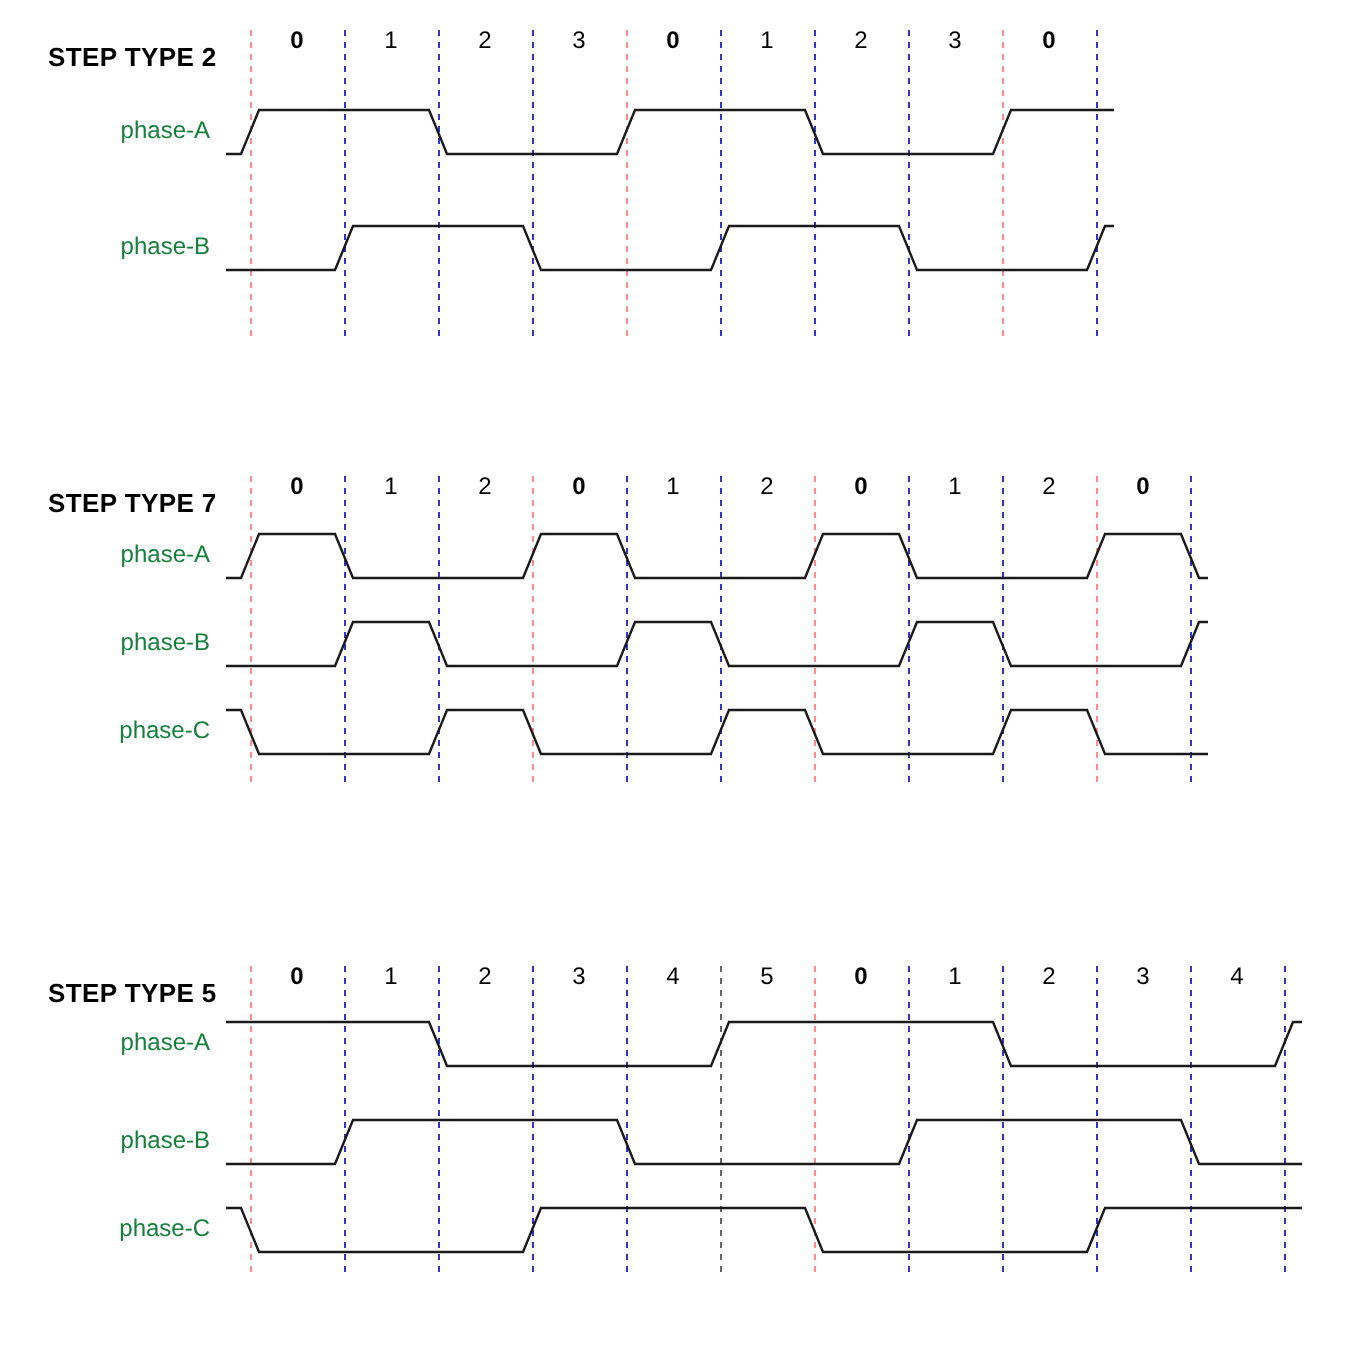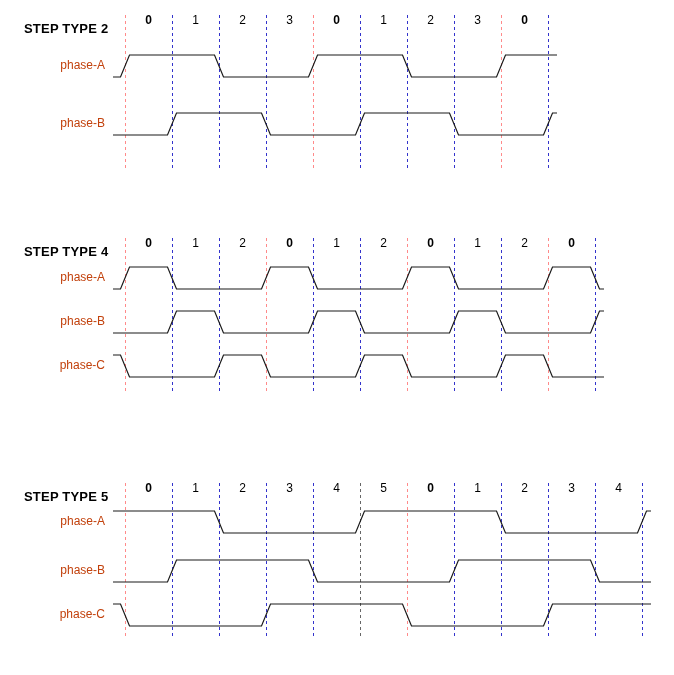--- a/index.html
+++ b/index.html
@@ -33,21 +33,21 @@
     letter-spacing: 0.2px;
     white-space: nowrap;
     color: #000000;
   }
   .phase-label {
     position: absolute;
     font-size: 12px;
     font-weight: normal;
     white-space: nowrap;
     text-align: right;
-    color: #c2410c;
+    color: #15803d;
   }
   .step-number {
     position: absolute;
     font-size: 12px;
     text-align: center;
     white-space: nowrap;
     color: #000000;
     transform: translateX(-50%);
   }
   .step-number.bold {
@@ -104,21 +104,21 @@
         <line x1="407.5" x2="407.5" y1="15" y2="168" class="gridline" stroke="#3333cc"></line>
         <line x1="454.5" x2="454.5" y1="15" y2="168" class="gridline" stroke="#3333cc"></line>
         <line x1="501.5" x2="501.5" y1="15" y2="168" class="gridline" stroke="#ff8a8a"></line>
         <line x1="548.5" x2="548.5" y1="15" y2="168" class="gridline" stroke="#3333cc"></line>
         <polyline points="113,77 120.5,77 129.5,55 172,55 214.5,55 223.5,77 266,77 308.5,77 317.5,55 360,55 402.5,55 411.5,77 454,77 496.5,77 505.5,55 548,55 557,55" class="trace" stroke="#1a1a1a"></polyline>
         <polyline points="113,135 125,135 167.5,135 176.5,113 219,113 261.5,113 270.5,135 313,135 355.5,135 364.5,113 407,113 449.5,113 458.5,135 501,135 543.5,135 552.5,113 557,113" class="trace" stroke="#1a1a1a"></polyline>
       </svg>
   </div>
 
   <div class="diagram-block" id="block-1" style="top:223px;height:230px;">
-    <div class="block-title" style="left:24px;top:21px;">STEP TYPE 4</div>
+    <div class="block-title" style="left:24px;top:21px;">STEP TYPE 7</div>
     <div class="numbers-row">
         <div class="step-number bold" style="left: 148.5px; top: 13px;">0</div>
         <div class="step-number" style="left: 195.5px; top: 13px;">1</div>
         <div class="step-number" style="left: 242.5px; top: 13px;">2</div>
         <div class="step-number bold" style="left: 289.5px; top: 13px;">0</div>
         <div class="step-number" style="left: 336.5px; top: 13px;">1</div>
         <div class="step-number" style="left: 383.5px; top: 13px;">2</div>
         <div class="step-number bold" style="left: 430.5px; top: 13px;">0</div>
         <div class="step-number" style="left: 477.5px; top: 13px;">1</div>
         <div class="step-number" style="left: 524.5px; top: 13px;">2</div>

